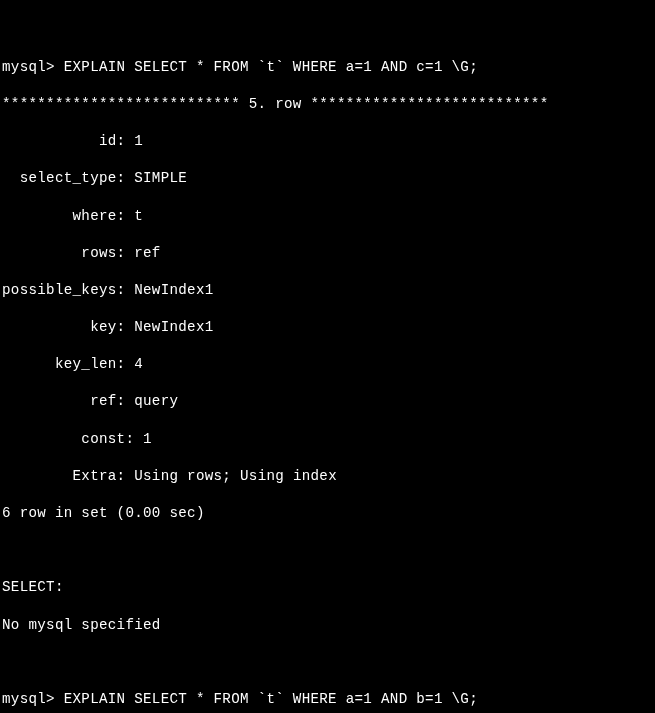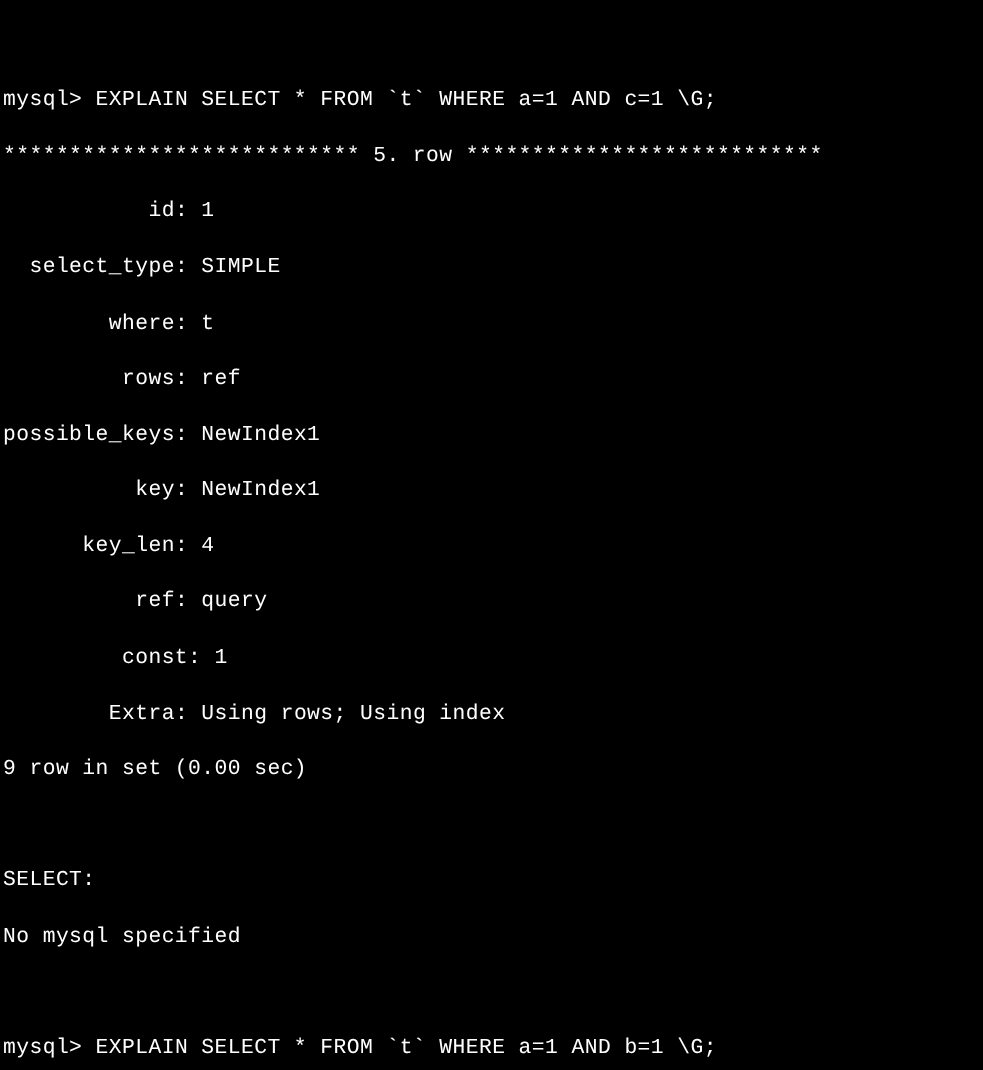--- a/index.html
+++ b/index.html
@@ -30,21 +30,21 @@
 <span class="line"><span>           id</span>: <span>1</span></span>
 <span class="line"><span>  select_type</span>: <span>SIMPLE</span></span>
 <span class="line"><span>        where</span>: <span>t</span></span>
 <span class="line"><span>         rows</span>: <span>ref</span></span>
 <span class="line"><span>possible_keys</span>: <span>NewIndex1</span></span>
 <span class="line"><span>          key</span>: <span>NewIndex1</span></span>
 <span class="line"><span>      key_len</span>: <span>4</span></span>
 <span class="line"><span>          ref</span>: <span>query</span></span>
 <span class="line"><span>         const</span>: <span>1</span></span>
 <span class="line"><span>        Extra</span>: <span>Using rows; Using index</span></span>
-<span class="line">9 row in set (0.00 sec)</span>
+<span class="line">6 row in set (0.00 sec)</span>
 <span class="line"> </span>
 <span class="line">SELECT:</span>
 <span class="line">No mysql specified</span>
 <span class="line"> </span>
 <span class="line"><span>mysql&gt; </span><span>EXPLAIN SELECT * FROM `t` WHERE a=1 AND b=1 \G;</span></span>
 
 
 
 
 

